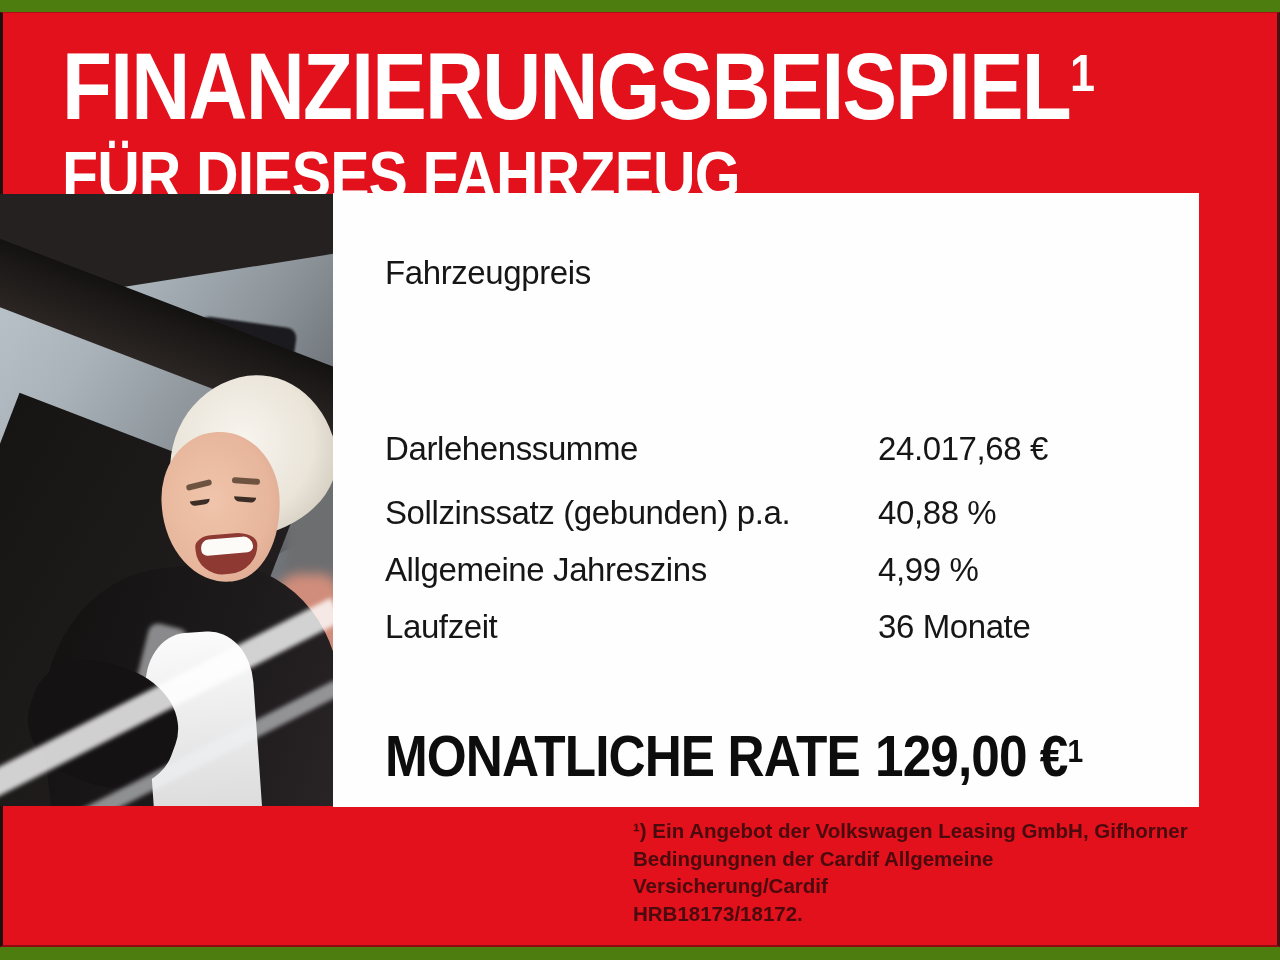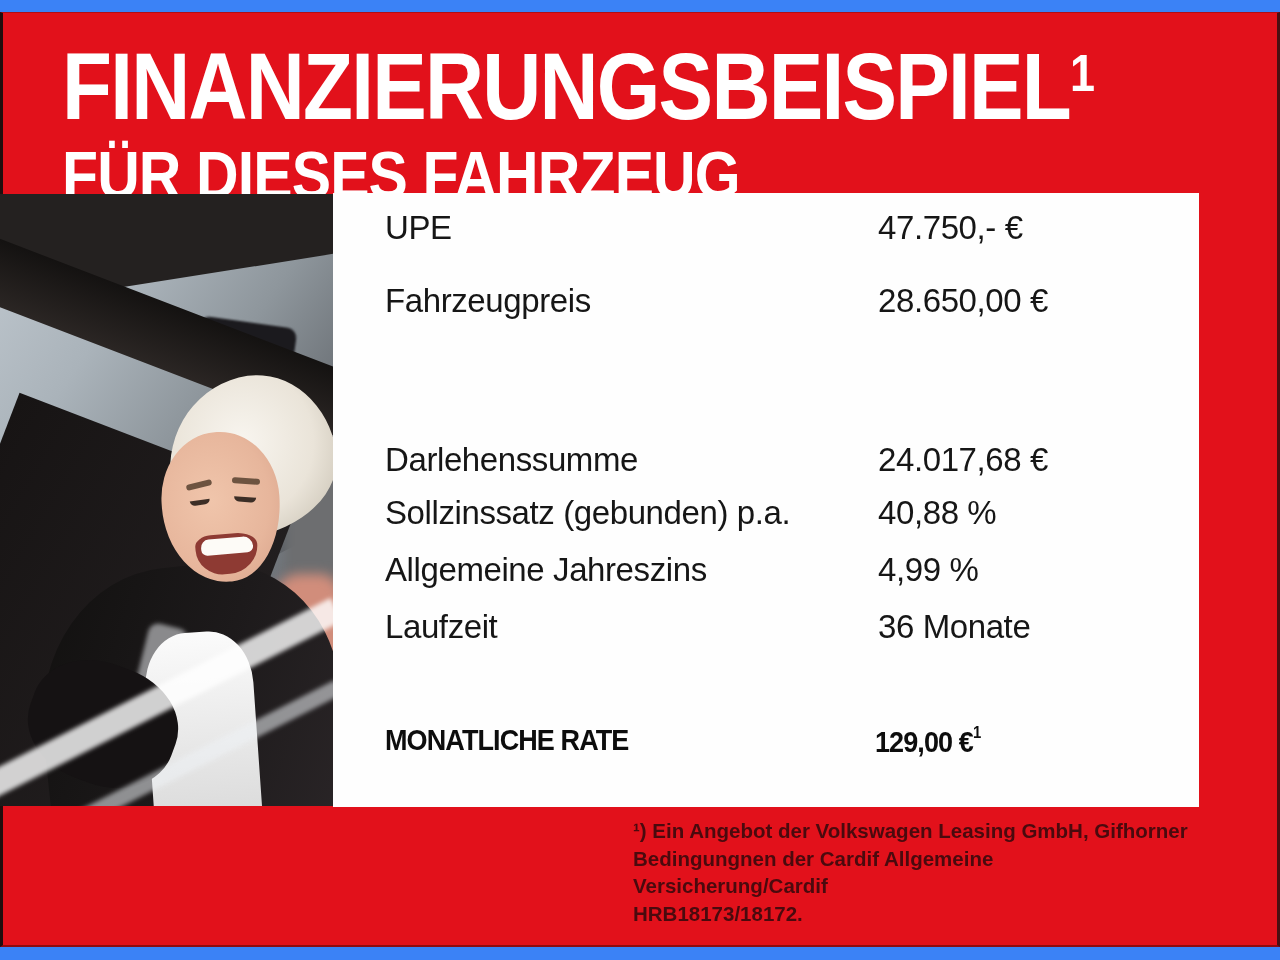--- a/index.html
+++ b/index.html
@@ -1,18 +1,18 @@
 <!DOCTYPE html>
 <html><head>
 <meta charset="utf-8">
 <style>
   html,body{margin:0;padding:0;background:#777;}
   .stage{
     position:relative;width:1280px;height:960px;overflow:hidden;
-    background:#3b82f6;font-family:"Liberation Sans",sans-serif;
+    background:#4d7c0f;font-family:"Liberation Sans",sans-serif;
     -webkit-font-smoothing:antialiased;
   }
   
   .red-stage{
     position:absolute;left:0;top:12px;width:1280px;height:935px;
     background:#e2111b;box-sizing:border-box;
     border-left:3px solid #200d0d;border-right:3px solid #4a0f12;
     border-top:1px solid #b30e14;border-bottom:2px solid #8f0b10;
   }
   
@@ -27,24 +27,24 @@
     margin-top:6px;transform:scaleX(.88);transform-origin:left top;white-space:nowrap;
   }
   
   .panel{
     position:absolute;left:333px;top:193px;width:866px;height:614px;
     background:#fefefe;
   }
   .t-row{position:absolute;left:52px;right:14px;height:44px;color:#161616;
     font-size:33px;letter-spacing:-.4px;white-space:nowrap;}
   .t-row .val{position:absolute;left:493px;top:0;}
-  .t-row.r0{top:16px}.t-row.r1{top:89px}.t-row.r2{top:130px}
-  .t-row.r3{top:187px}.t-row.r4{top:248px}.t-row.r5{top:301px}
+  .t-row.r0{top:16px}.t-row.r1{top:61px}.t-row.r2{top:130px}
+  .t-row.r3{top:187px}.t-row.r4{top:237px}.t-row.r5{top:301px}
   .t-row.r6{top:358px}.t-row.r7{top:415px}.t-row.r8{top:472px}
-  .t-row.highlight{top:530px;height:54px;font-weight:700;font-size:30px;
+  .t-row.highlight{top:530px;height:54px;font-weight:700;font-size:57px;
     letter-spacing:-1px;color:#0d0d0d;}
   .t-row.highlight .lbl,
   .t-row.highlight .val{display:inline-block;transform:scaleX(.9);transform-origin:left top;}
   .t-row.highlight .val{position:absolute;left:490px;}
   .t-row.highlight .val sup{font-size:55%;vertical-align:14px;}
   .t-row sup{font-size:60%;vertical-align:10px;}
   
   .footnote{
     position:absolute;left:633px;top:817px;width:560px;
     color:#4a0a0e;font-size:20.5px;font-weight:700;line-height:27.5px;
@@ -131,27 +131,22 @@
     <div class="p-brow2"></div>
     <div class="p-eye1"></div>
     <div class="p-eye2"></div>
     <div class="p-mouth"></div>
     <div class="p-teeth"></div>
     <div class="p-streak1"></div>
     <div class="p-streak2"></div>
   </div>
 
   <div class="panel">
-    <div class="t-row r0">
-      <span class="lbl">UPE</span>
-      <span class="val">47.750,- €</span>
-    </div>
     <div class="t-row r1">
       <span class="lbl">Fahrzeugpreis</span>
-      <span class="val">28.650,00 €</span>
     </div>
     <div class="t-row r4">
       <span class="lbl">Darlehenssumme</span>
       <span class="val">24.017,68 €</span>
     </div>
     <div class="t-row r5">
       <span class="lbl">Sollzinssatz (gebunden) p.a.</span>
       <span class="val">40,88 %</span>
     </div>
     <div class="t-row r6">

